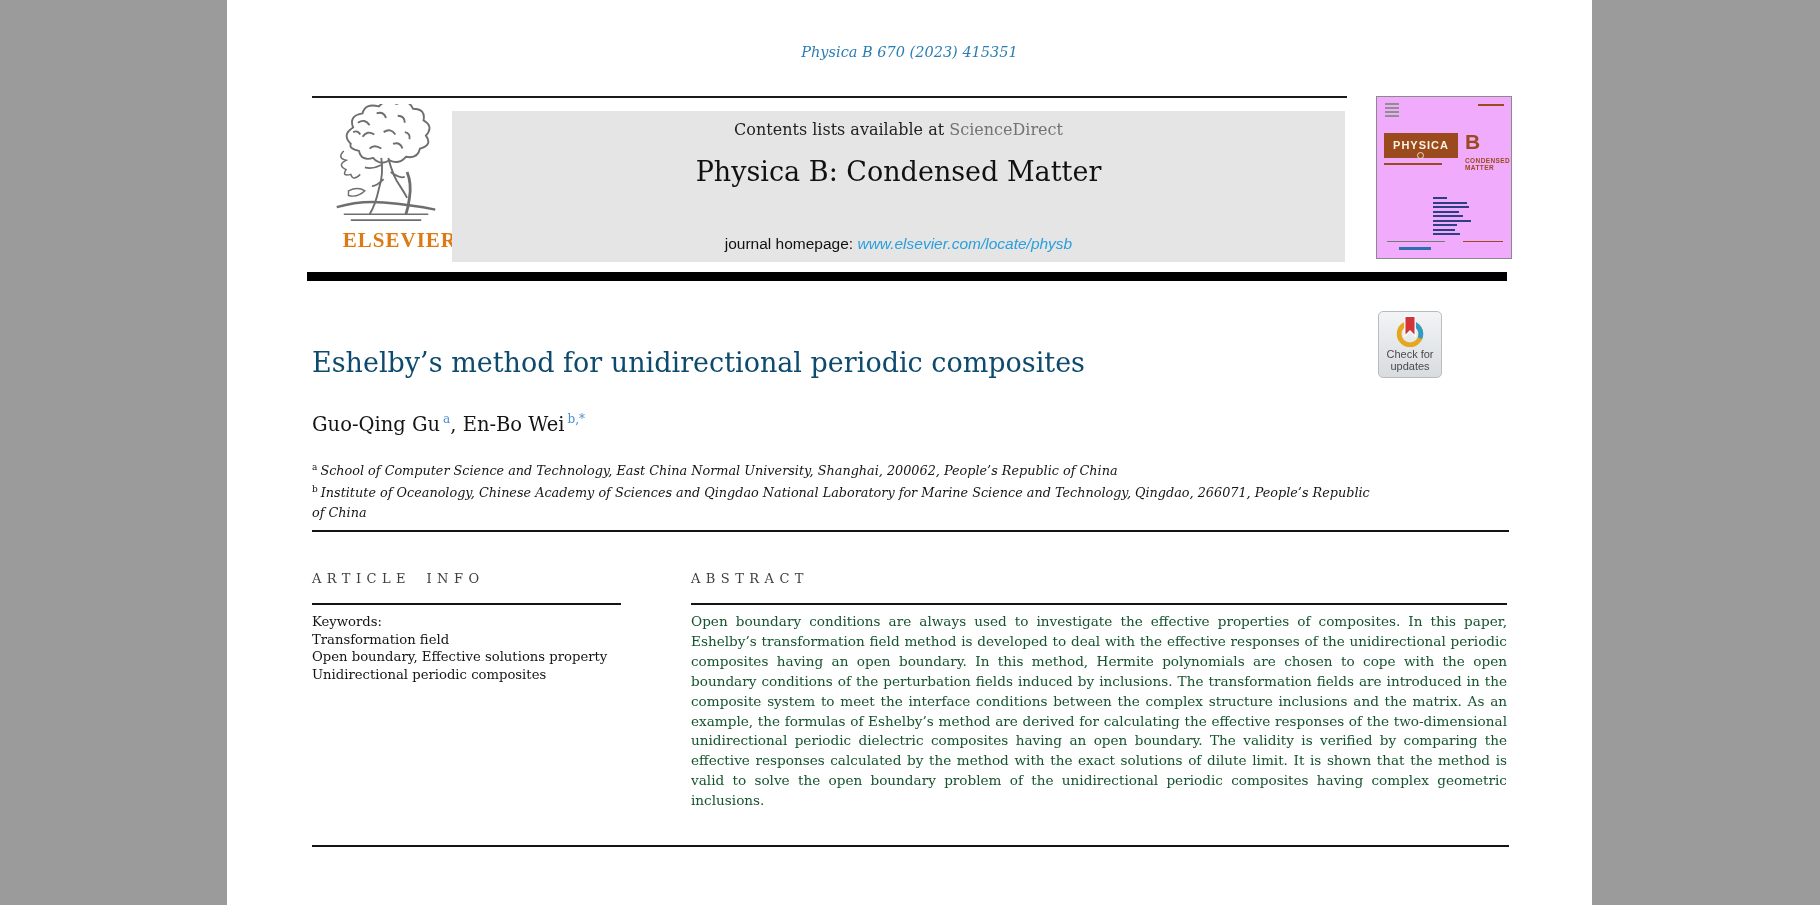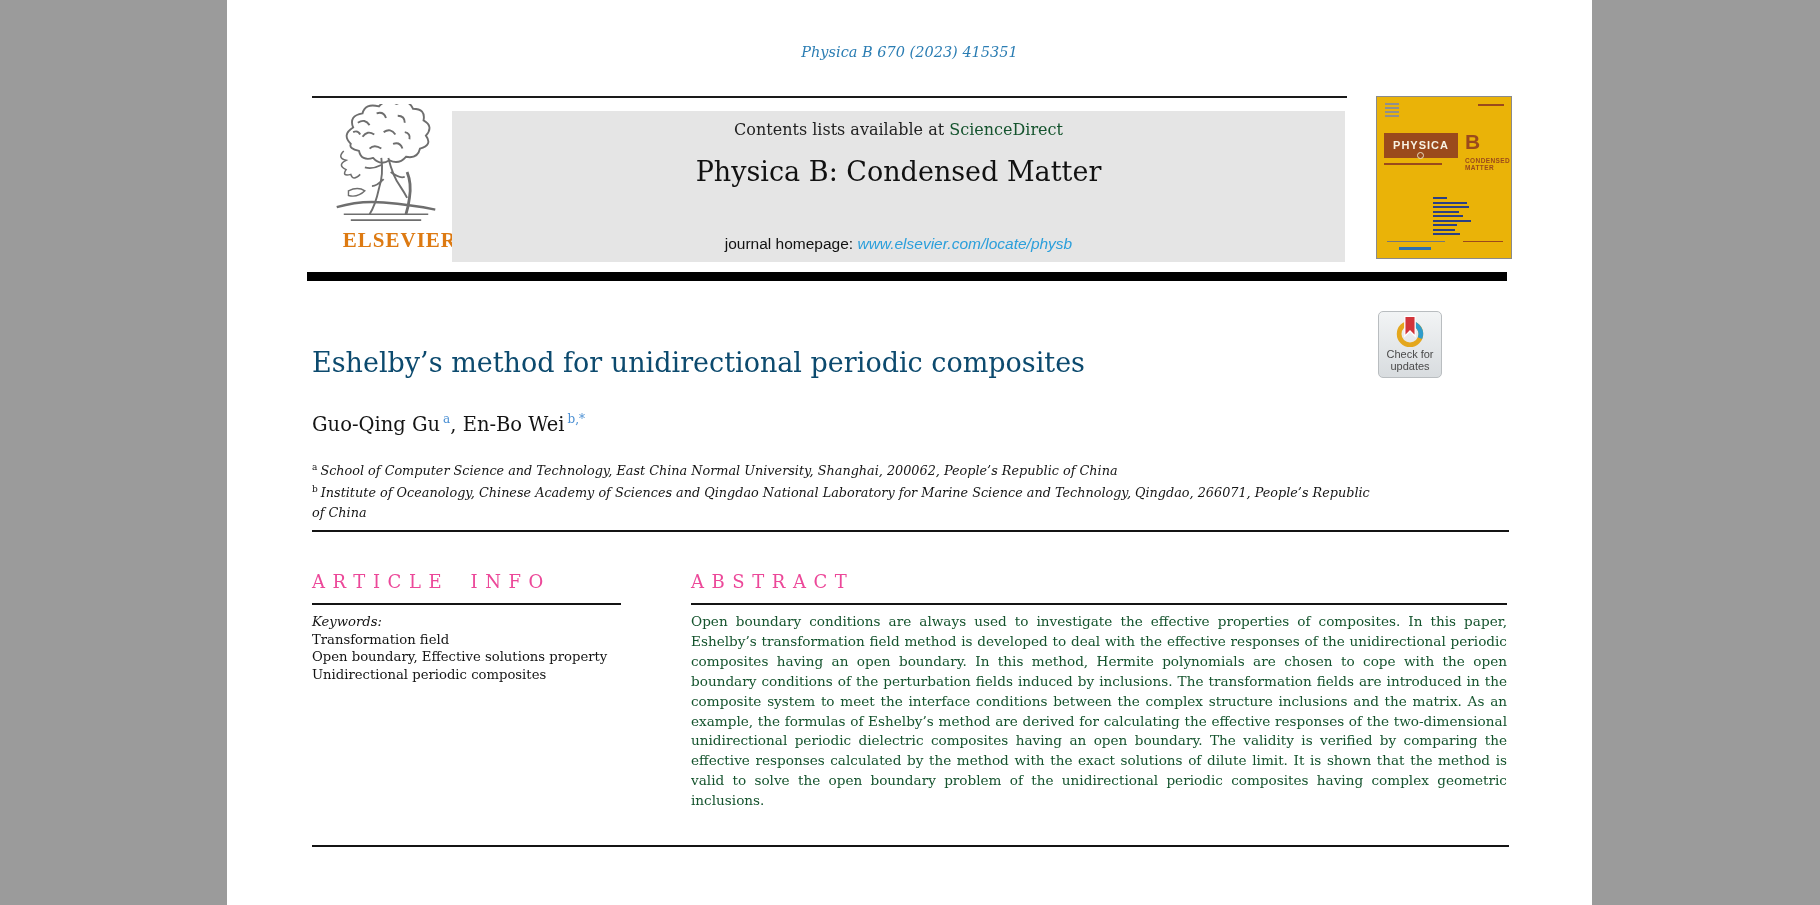--- a/index.html
+++ b/index.html
@@ -18,29 +18,29 @@
 
   
   .logo { position:absolute; left:88px; top:104px; width:142px; height:158px; text-align:right; }
   .logo svg { display:block; margin:0 auto; }
   .logo-text { font-family:"Liberation Serif", serif; font-weight:bold; font-size:21px;
                color:#dd7a12; letter-spacing:1px; margin-top:2px; }
 
   
   .banner { position:absolute; left:225px; top:111px; width:893px; height:151px; background:#e5e5e5; text-align:center; }
   .contents-line { margin-top:9px; font-size:16px; color:#222; }
-  .sd-link { color:#14532d; text-decoration:none; }
+  .sd-link { color:#737373; text-decoration:none; }
   .journal-title { margin-top:17px; font-size:27px; color:#111; }
   .homepage-line { position:absolute; bottom:9px; left:0; width:100%;
                    font-family:"Liberation Sans", sans-serif; font-size:15.5px; color:#111; }
   .hp-link { color:#2b9fdb; text-decoration:none;font-style:italic; }
 
   
   .cover { position:absolute; left:1149px; top:96px; width:136px; height:163px;
-           background:#eab308; border:1px solid #8a8a8a; overflow:hidden; }
+           background:#f0abfc; border:1px solid #8a8a8a; overflow:hidden; }
   .cov-emblem { position:absolute; left:8px; top:6px; width:14px; }
   .cov-emblem div { height:2px; background:#8f8f8f; margin-bottom:2px; }
   .cov-issn { position:absolute; right:7px; top:7px; width:26px; height:2px; background:#9a4a1c; }
   .cov-box { position:absolute; left:7px; top:36px; width:74px; height:25px; background:#9a4a1c;
              color:#f7f3e4; font-family:"Liberation Sans", sans-serif; font-weight:bold;
              font-size:11px; letter-spacing:1px; line-height:25px; text-align:center; }
   .cov-b { position:absolute; left:88px; top:33px; color:#9a4a1c; font-family:"Liberation Sans", sans-serif;
            font-weight:bold; font-size:21px; }
   .cov-sub { position:absolute; left:88px; top:60px; color:#9a4a1c; font-family:"Liberation Sans", sans-serif;
              font-weight:bold; font-size:6.5px; letter-spacing:0.4px; }
@@ -66,27 +66,27 @@
   .authors sup { color:#4a8fd3; font-size:12px; margin-left:3px; }
   .affiliations { position:absolute; left:85px; top:458px; width:1060px;
                   font-style:italic; font-size:12.8px; color:#141414; line-height:19px; }
   .affil sup { font-size:9px; font-style:normal; margin-right:3px; }
 
   
   .rule { position:absolute; height:2px; background:#141414; }
   .rule-cols   { left:85px; top:530px; width:1197px; }
   .rule-bottom { left:85px; top:845px; width:1197px; }
 
-  .col-heading { position:absolute; top:571px; font-size:18px; color:#ec4899;
+  .col-heading { position:absolute; top:571px; font-size:13px; color:#404040;
                  letter-spacing:0.42em; word-spacing:0.45em; }
   .col-rule { position:absolute; top:603px; height:1.5px; background:#141414; }
   .h-info { left:85px; }  .r-info { left:85px; width:309px; }
   .h-abs  { left:464px; } .r-abs  { left:464px; width:816px; }
 
-  .kw-label { position:absolute; left:85px; top:614px; font-style:italic; font-size:13.2px; color:#141414; }
+  .kw-label { position:absolute; left:85px; top:614px; font-size:13.2px; color:#141414; }
   .kw-list  { position:absolute; left:85px; top:631px; font-size:13.2px; color:#141414; line-height:17.3px; width:320px; }
   .abstract-text { position:absolute; left:464px; top:612px; width:816px; height:202px;
                    font-size:13.6px; color:#14532d; line-height:19.9px; text-align:justify; overflow:hidden; }
 </style>
 </head>
 <body>
 
 <div class="stage">
   <div class="page">
 

